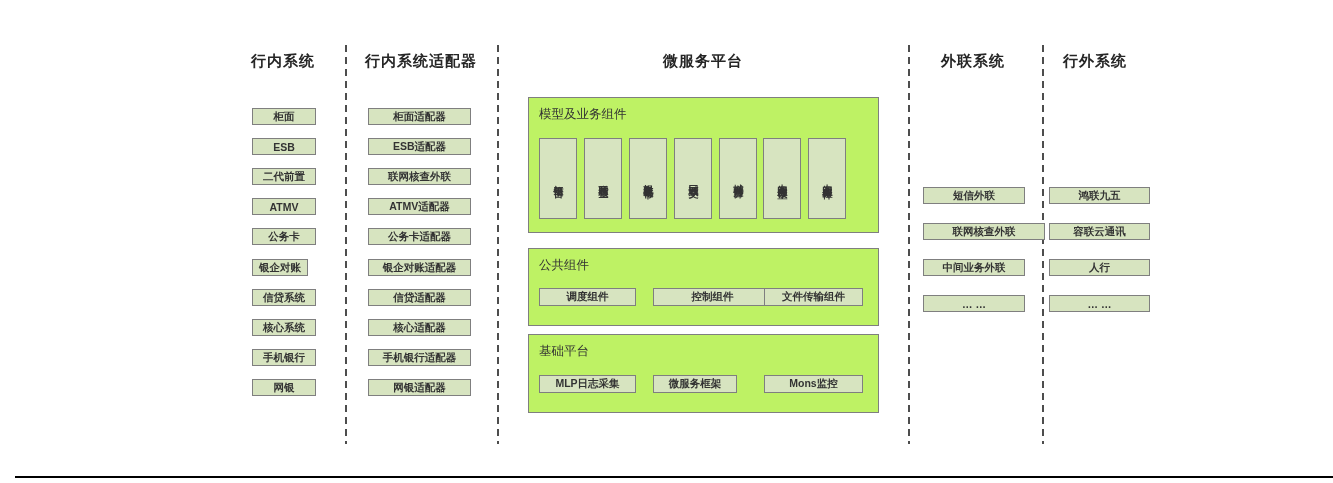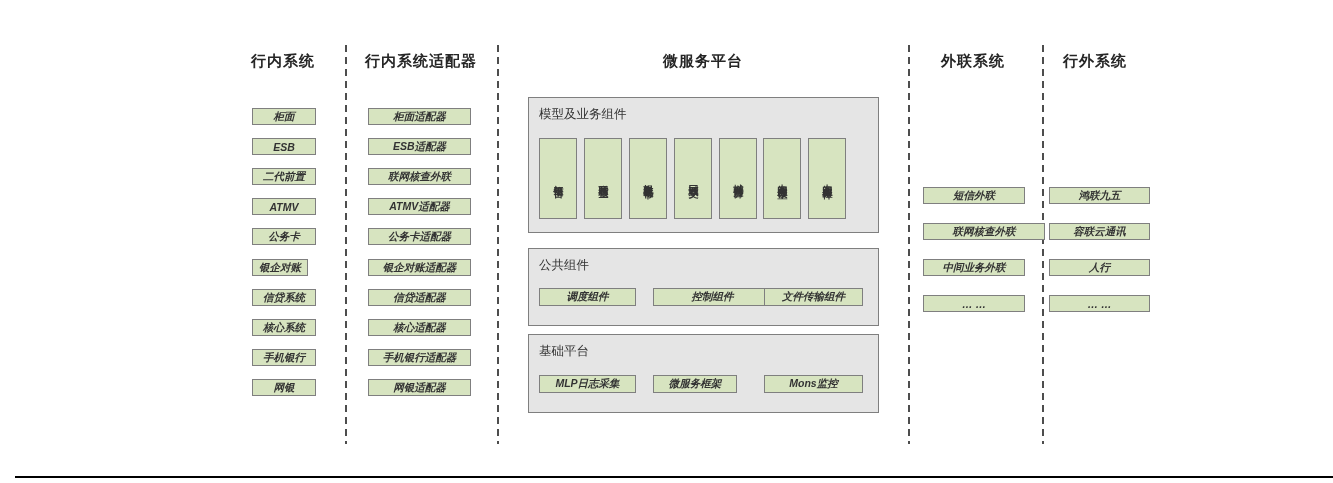--- a/index.html
+++ b/index.html
@@ -16,26 +16,26 @@
 
   .vdiv {
     position: absolute; top: 45px; height: 399px; width: 2px;
     background: repeating-linear-gradient(to bottom, #4d4d4d 0 7px, transparent 7px 12px);
   }
 
   .gbox {
     position: absolute; box-sizing: border-box; height: 17px;
     background: #d7e4c0; border: 1px solid #7f7f7f;
     display: flex; align-items: center; justify-content: center;
-    font-size: 10.5px; font-weight: bold; color: #333333; white-space: nowrap; font-style: italic;
+    font-size: 10.5px; font-weight: bold; color: #333333; white-space: nowrap;
   }
 
   .bluebox {
     position: absolute; box-sizing: border-box;
-    background: #e5e5e5; border: 1px solid #7f7f7f; padding-left: 8px;
+    background: #bef264; border: 1px solid #7f7f7f; padding-left: 8px;
   }
   .bluebox .section-label {
     position: absolute; left: 10px; top: 8px;
     font-size: 12.5px; color: #333333;
   }
 
   .vbox {
     position: absolute; box-sizing: border-box; width: 38px; height: 81px; top: 40px;
     background: #d7e4c0; border: 1px solid #7f7f7f;
     display: flex; align-items: center; justify-content: center;

